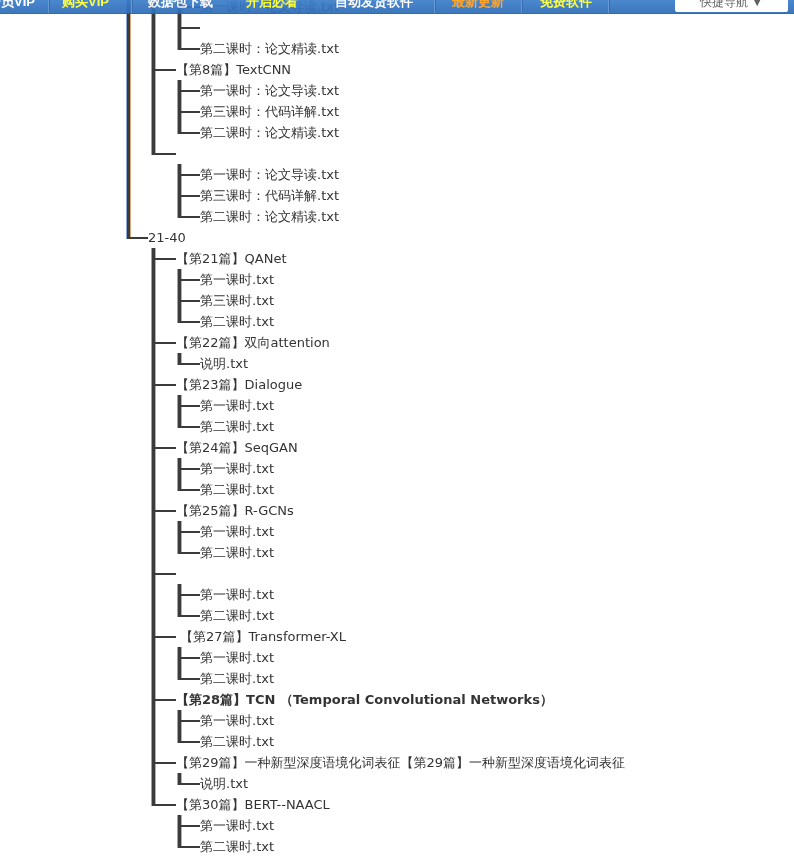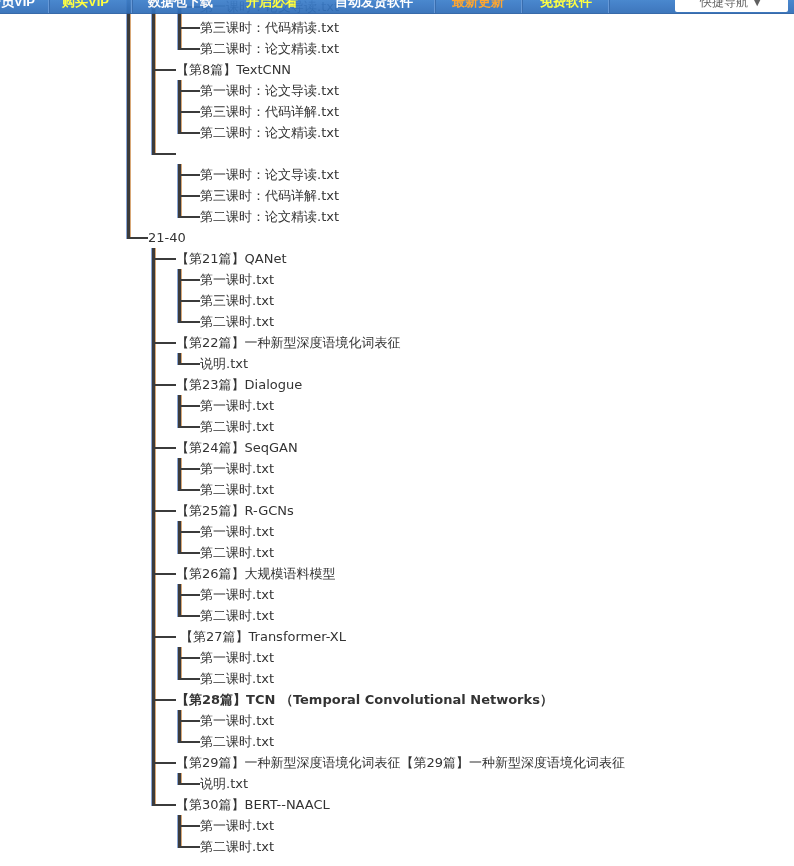--- a/index.html
+++ b/index.html
@@ -79,21 +79,20 @@
       <span class="vbar" style="left: 152px;"></span>
       <span class="conn-v" style="left: 178px; top: 0px; height: 21px;"></span>
       <span class="conn-h" style="left: 181px; width: 19px;"></span>
       <span class="label" style="left: 200px;">第一课时：论文导读.txt</span>
     </div>
     <div class="row" style="top: 17px;">
       <span class="vbar" style="left: 127px;"></span>
       <span class="vbar" style="left: 152px;"></span>
       <span class="conn-v" style="left: 178px; top: 0px; height: 21px;"></span>
       <span class="conn-h" style="left: 181px; width: 19px;"></span>
-      <span class="label" style="left: 200px;">第三课时：代码精读.txt</span>
     </div>
     <div class="row" style="top: 38px;">
       <span class="vbar" style="left: 127px;"></span>
       <span class="vbar" style="left: 152px;"></span>
       <span class="conn-v" style="left: 178px; top: 0px; height: 12px;"></span>
       <span class="conn-h" style="left: 181px; width: 19px;"></span>
       <span class="label" style="left: 200px;">第二课时：论文精读.txt</span>
     </div>
     <div class="row" style="top: 59px;">
       <span class="vbar" style="left: 127px;"></span>
@@ -169,21 +168,21 @@
     </div>
     <div class="row" style="top: 311px;">
       <span class="vbar" style="left: 152px;"></span>
       <span class="conn-v" style="left: 178px; top: 0px; height: 12px;"></span>
       <span class="conn-h" style="left: 181px; width: 19px;"></span>
       <span class="label" style="left: 200px;">第二课时.txt</span>
     </div>
     <div class="row" style="top: 332px;">
       <span class="conn-v" style="left: 152px; top: 0px; height: 21px;"></span>
       <span class="conn-h" style="left: 155px; width: 21px;"></span>
-      <span class="label" style="left: 176px;">【第22篇】一种新型深度语境化词表征</span>
+      <span class="label" style="left: 176px;">【第22篇】双向attention</span>
     </div>
     <div class="row" style="top: 353px;">
       <span class="vbar" style="left: 152px;"></span>
       <span class="conn-v" style="left: 178px; top: 0px; height: 12px;"></span>
       <span class="conn-h" style="left: 181px; width: 19px;"></span>
       <span class="label" style="left: 200px;">说明.txt</span>
     </div>
     <div class="row" style="top: 374px;">
       <span class="conn-v" style="left: 152px; top: 0px; height: 21px;"></span>
       <span class="conn-h" style="left: 155px; width: 21px;"></span>
@@ -231,21 +230,20 @@
     </div>
     <div class="row" style="top: 542px;">
       <span class="vbar" style="left: 152px;"></span>
       <span class="conn-v" style="left: 178px; top: 0px; height: 12px;"></span>
       <span class="conn-h" style="left: 181px; width: 19px;"></span>
       <span class="label" style="left: 200px;">第二课时.txt</span>
     </div>
     <div class="row" style="top: 563px;">
       <span class="conn-v" style="left: 152px; top: 0px; height: 21px;"></span>
       <span class="conn-h" style="left: 155px; width: 21px;"></span>
-      <span class="label" style="left: 176px;">【第26篇】大规模语料模型</span>
     </div>
     <div class="row" style="top: 584px;">
       <span class="vbar" style="left: 152px;"></span>
       <span class="conn-v" style="left: 178px; top: 0px; height: 21px;"></span>
       <span class="conn-h" style="left: 181px; width: 19px;"></span>
       <span class="label" style="left: 200px;">第一课时.txt</span>
     </div>
     <div class="row" style="top: 605px;">
       <span class="vbar" style="left: 152px;"></span>
       <span class="conn-v" style="left: 178px; top: 0px; height: 12px;"></span>

